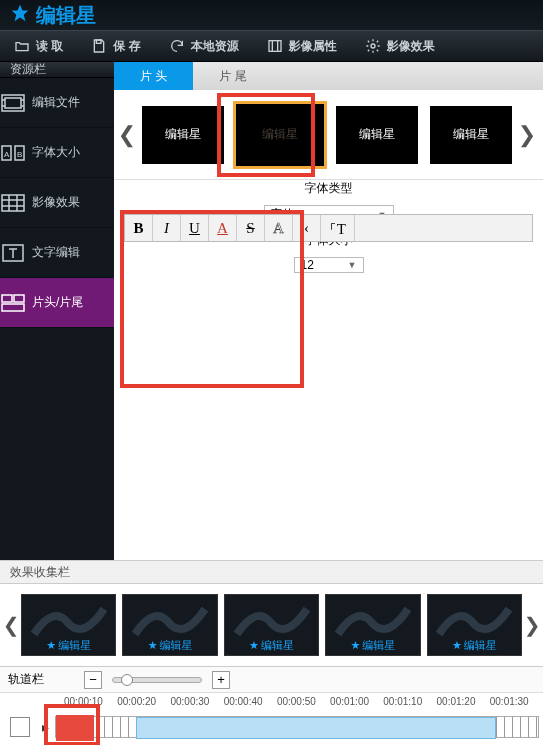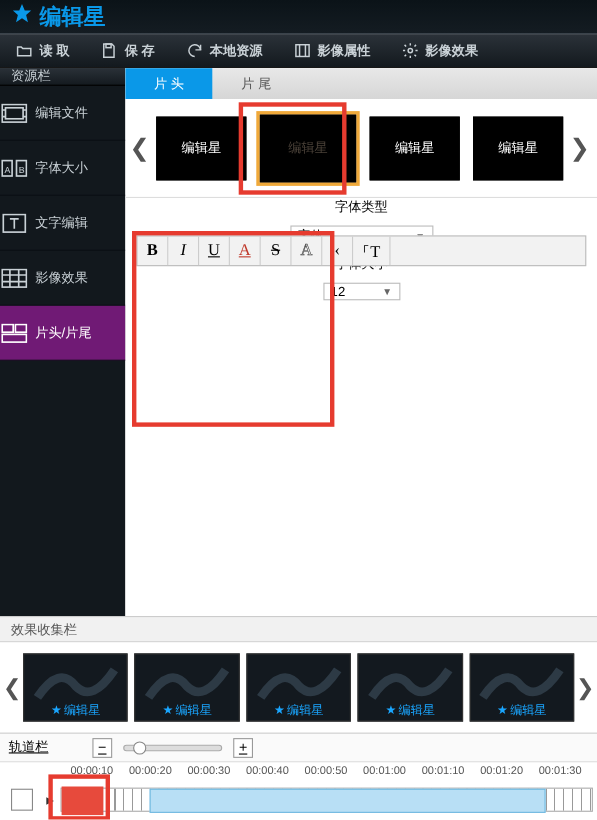--- a/index.html
+++ b/index.html
@@ -41,21 +41,21 @@
   .txtarea{margin:0 10px;height:128px;background:#000;color:#fff;font-size:18px;padding:4px 6px;border:1px solid #bbb;border-top:none;}
   
   .fxlabel{height:24px;background:#f1f1f1;border-top:1px solid #ccc;border-bottom:1px solid #ccc;padding-left:10px;display:flex;align-items:center;color:#555;}
   .fxrow{height:82px;background:#fff;display:flex;align-items:center;padding:0 4px;}
   .fxrow .navarrs{width:14px;font-size:20px;color:#555;display:flex;align-items:center;justify-content:center;cursor:pointer;}
   .fxitem{width:96px;height:62px;background:#13191f;margin:0 3px;border:1px solid #333;position:relative;display:flex;align-items:flex-end;justify-content:center;overflow:hidden;}
   .fxitem svg{position:absolute;top:4px;}
   .fxitem .fxlab{color:#1aa6ff;font-size:11px;padding-bottom:2px;display:flex;align-items:center;}
   .fxitem .fxlab .st{margin-right:2px;}
   
-  .trlabelrow{height:26px;display:flex;align-items:center;padding:0 8px;border-top:1px solid #ccc;background:#fafafa;gap:10px;text-decoration:underline;}
+  .trlabelrow{height:26px;display:flex;align-items:center;padding:0 8px;border-top:1px solid #ccc;background:#fafafa;gap:10px;}
   .sqbtn{width:18px;height:18px;border:1px solid #999;display:flex;align-items:center;justify-content:center;font-size:13px;cursor:pointer;background:#fff;}
   .zoomslot{width:90px;height:6px;background:#ddd;border:1px solid #aaa;border-radius:3px;position:relative;}
   .zoomslot .knob{width:12px;height:12px;border-radius:50%;background:#fff;border:1px solid #888;position:absolute;top:-4px;left:8px;}
   .timecodes{height:18px;display:flex;align-items:center;padding-left:64px;font-size:10px;color:#555;background:#fff;border-top:1px solid #ddd;}
   .timecodes span{width:60px;}
   .trackrow{height:34px;display:flex;align-items:center;padding-left:10px;background:#fff;}
   .trackctl{width:20px;height:20px;border:1px solid #888;margin-right:6px;}
   .ruler{flex:1;height:22px;background:repeating-linear-gradient(to right,#999 0,#999 1px,transparent 1px,transparent 8px);border:1px solid #aaa;position:relative;margin-right:4px;}
   .ruler .redclip{position:absolute;left:0;top:-2px;width:38px;height:26px;background:#e74a3c;}
   .ruler .blueclips{position:absolute;left:80px;top:0;height:22px;width:360px;background:#b8dff5;border:1px solid #6fb9e0;}
@@ -145,38 +145,38 @@
             <rect x="14" y="2" width="9" height="14"></rect>
             <text x="3" y="13" font-size="8" fill="#c9d1d6" stroke="none">A</text>
             <text x="16" y="13" font-size="8" fill="#c9d1d6" stroke="none">B</text>
           </svg>
         </span>
       <span>字体大小</span>
     </div>
     <div class="sideitem">
       <span class="sideicon">
           <svg width="24" height="18" viewBox="0 0 24 18" fill="none" stroke="#c9d1d6" stroke-width="1.5">
-            <rect x="2" y="1" width="20" height="16"></rect>
-            <line x1="8" y1="5" x2="16" y2="5"></line>
-            <line x1="12" y1="5" x2="12" y2="14"></line>
-          </svg>
-        </span>
-      <span>文字编辑</span>
-    </div>
-    <div class="sideitem">
-      <span class="sideicon">
-          <svg width="24" height="18" viewBox="0 0 24 18" fill="none" stroke="#c9d1d6" stroke-width="1.5">
             <rect x="1" y="1" width="22" height="16"></rect>
             <line x1="1" y1="6" x2="23" y2="6"></line>
             <line x1="1" y1="12" x2="23" y2="12"></line>
             <line x1="8" y1="1" x2="8" y2="17"></line>
             <line x1="16" y1="1" x2="16" y2="17"></line>
           </svg>
         </span>
       <span>影像效果</span>
+    </div>
+    <div class="sideitem">
+      <span class="sideicon">
+          <svg width="24" height="18" viewBox="0 0 24 18" fill="none" stroke="#c9d1d6" stroke-width="1.5">
+            <rect x="2" y="1" width="20" height="16"></rect>
+            <line x1="8" y1="5" x2="16" y2="5"></line>
+            <line x1="12" y1="5" x2="12" y2="14"></line>
+          </svg>
+        </span>
+      <span>文字编辑</span>
     </div>
     <div class="sideitem active">
       <span class="sideicon">
           <svg width="24" height="18" viewBox="0 0 24 18" fill="none" stroke="#fff" stroke-width="1.5">
             <rect x="1" y="1" width="10" height="7"></rect>
             <rect x="13" y="1" width="10" height="7"></rect>
             <rect x="1" y="10" width="22" height="7"></rect>
           </svg>
         </span>
       <span>片头/片尾</span>

